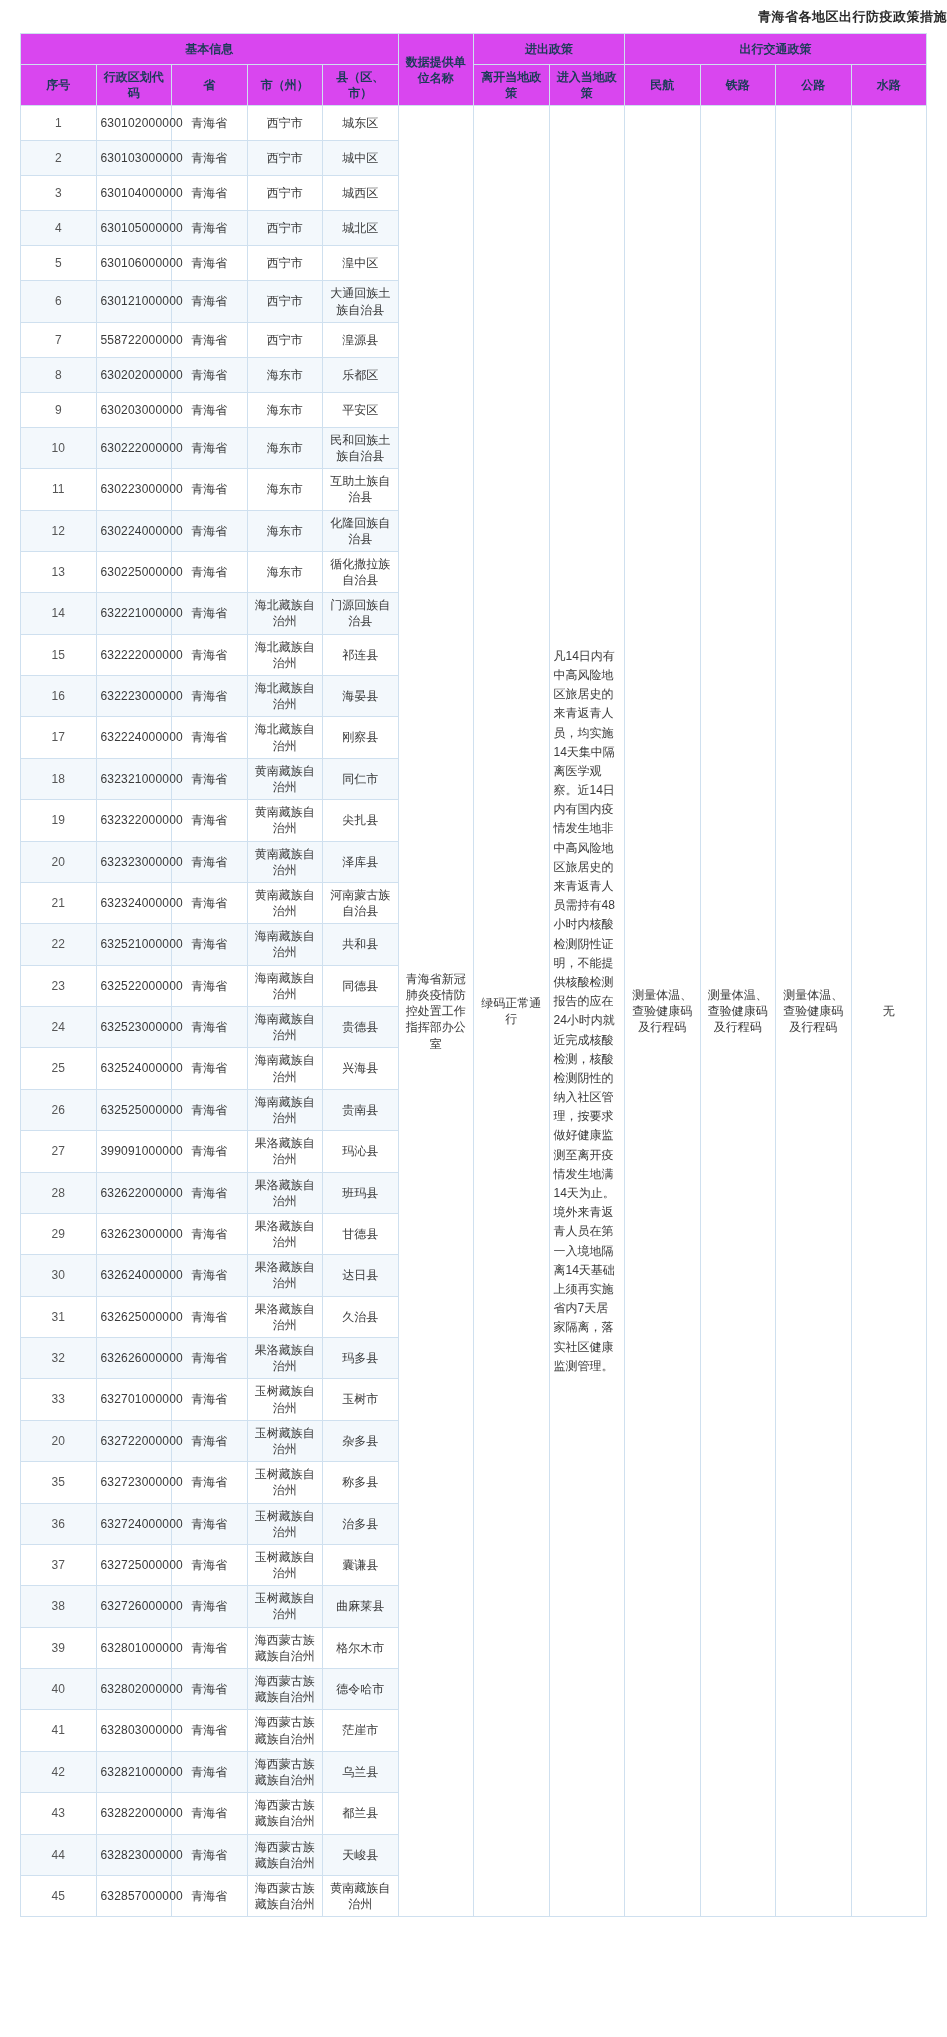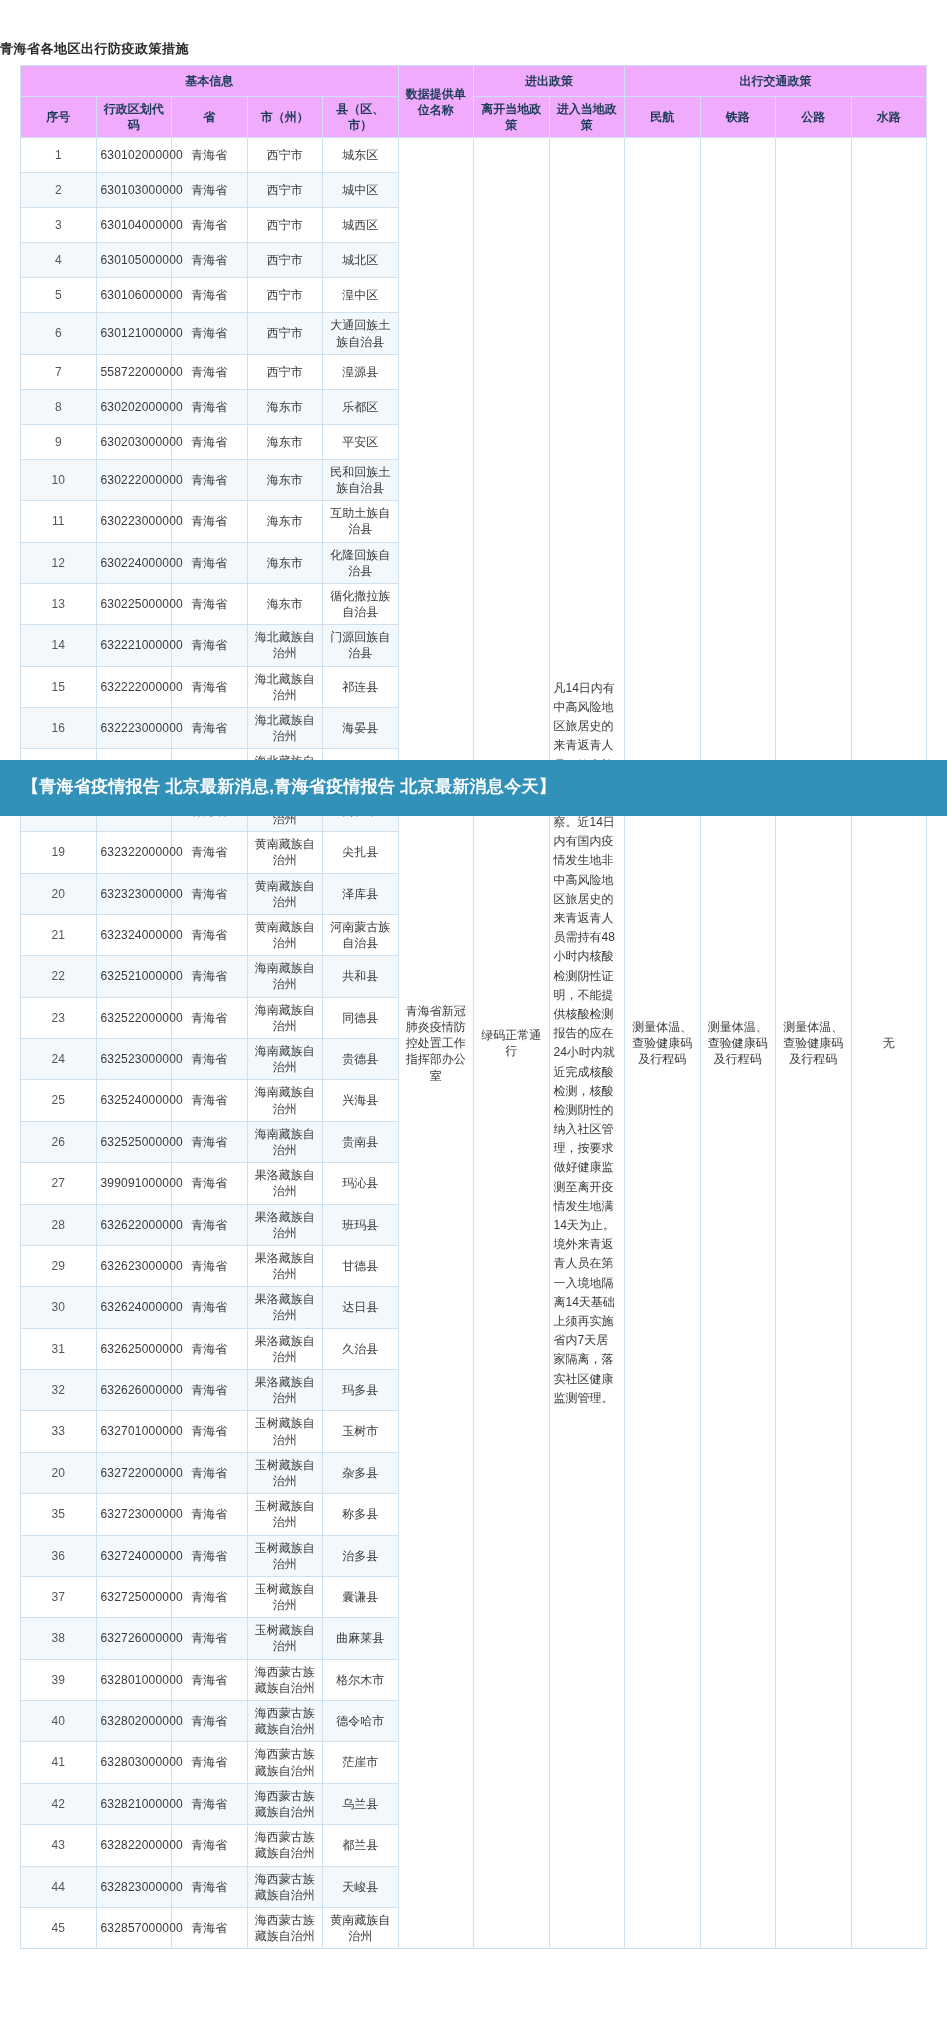--- a/index.html
+++ b/index.html
@@ -13,44 +13,43 @@
     color: #333;
     -webkit-font-smoothing: antialiased;
   }
   .page {
     position: relative;
     width: 947px;
     min-height: 2037px;
     background: #fff;
   }
   .doc-title {
-    text-align: left;
+    text-align: right;
     font-size: 13px;
     font-weight: bold;
     color: #2b2b2b;
     padding: 8px 0 7px 0;
     letter-spacing: 0.5px;
-    margin-top: 32px;
   }
   table.policy {
     border-collapse: collapse;
     width: 907px;
     margin: 0 20px;
     table-layout: fixed;
     font-size: 12px;
   }
   table.policy th,
   table.policy td {
     border: 1px solid #cfe0ef;
     padding: 4px 4px;
     vertical-align: middle;
     line-height: 1.35;
   }
   thead th {
-    background: #f0abfc;
+    background: #d946ef;
     color: #1b3b57;
     font-weight: bold;
     text-align: center;
     font-size: 12px;
     padding: 7px 3px;
     margin-top: 20px;
   }
   thead tr.group th {
     height: 22px;
   }
@@ -452,15 +451,14 @@
       <tr>
         <td class="col-idx">45</td>
         <td class="col-code">632857000000</td>
         <td class="col-prov">青海省</td>
         <td class="col-city">海西蒙古族藏族自治州</td>
         <td class="col-county">黄南藏族自治州</td>
       </tr>
     </tbody>
   </table>
 
-  <div class="banner">【青海省疫情报告 北京最新消息,青海省疫情报告 北京最新消息今天】</div>
 
 </div>
 
 </body></html>

